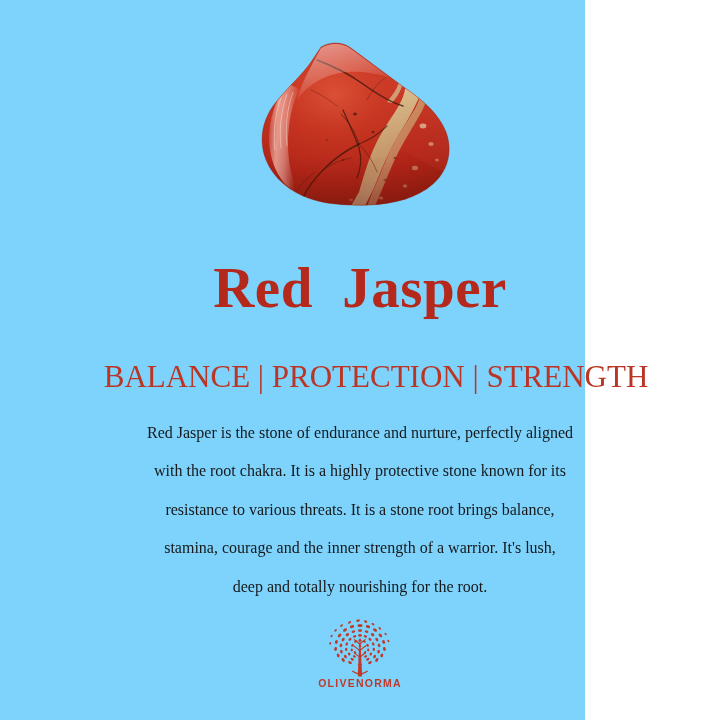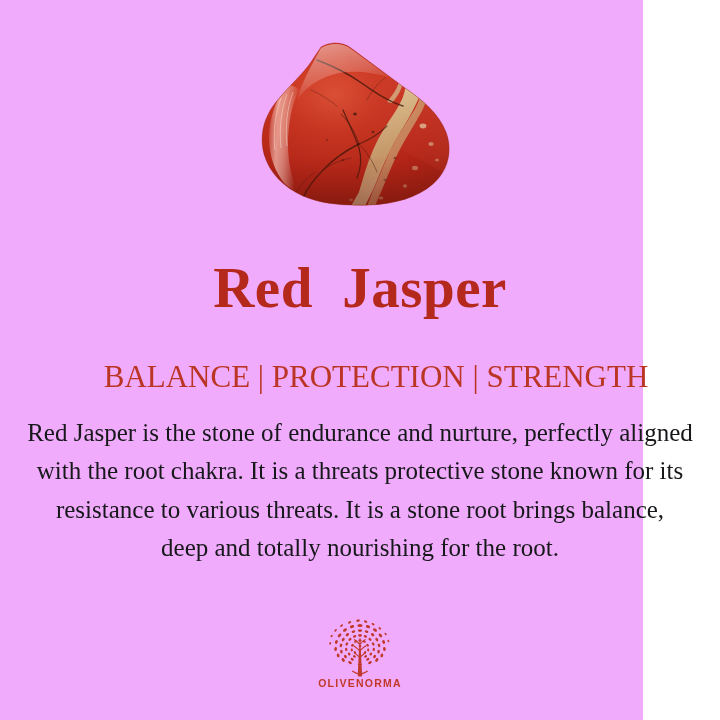--- a/index.html
+++ b/index.html
@@ -9,23 +9,23 @@
   }
   body {
     width: 720px;
     height: 720px;
     background: #ffffff;
     font-family: "Liberation Serif", "DejaVu Serif", serif;
     overflow: hidden;
   }
   .page {
     position: relative;
-    width: 643px;
+    width: 585px;
     height: 720px;
-    background: #f0abfc;
+    background: #7dd3fc;
     box-sizing: border-box;
   }
 
   
   .stone-area {
     position: absolute;
     left: 0;
     top: 40px;
     width: 720px;
     height: 192px;
@@ -67,21 +67,21 @@
   }
 
   
   .body-copy {
     position: absolute;
     left: 8px;
     top: 414px;
     width: 704px;
     text-align: center;
     font-family: "Liberation Serif", "DejaVu Serif", serif;
-    font-size: 25px;
+    font-size: 16px;
     color: #16181a;
   }
   .body-copy .line {
     display: block;
     line-height: 38.4px;
     white-space: nowrap;
   }
 
   
   .logo {
@@ -240,22 +240,23 @@
                C4 95 9 77 21 62 C32 48 48 34 56 22 Z" fill="none" stroke="#8d1c11" stroke-opacity="0.35" stroke-width="1"></path>
     </svg>
   </div>
 
   <div class="title">Red  Jasper</div>
 
   <div class="subtitle">BALANCE | PROTECTION | STRENGTH</div>
 
   <div class="body-copy">
     <span class="line">Red Jasper is the stone of endurance and nurture, perfectly aligned</span>
-    <span class="line">with the root chakra. It is a threats protective stone known for its</span>
+    <span class="line">with the root chakra. It is a highly protective stone known for its</span>
     <span class="line">resistance to various threats. It is a stone root brings balance,</span>
+    <span class="line">stamina, courage and the inner strength of a warrior. It's lush,</span>
     <span class="line">deep and totally nourishing for the root.</span>
   </div>
 
   <div class="logo">
     <svg class="logo-mark" width="66" height="60" viewBox="0 0 66 60" aria-hidden="true">
       <g fill="#c0392a">
 
         <path d="M31.2 58.5 L34.8 58.5 L35.2 56.2 C37.4 55.6 39.4 54.6 41 53.4
                  L40.2 52.6 C38.6 53.8 36.8 54.6 35.0 55.0 L34.6 47.0
                  L35.0 47.0 L35.0 46.2 L34.5 46.2 L34.2 39.0

